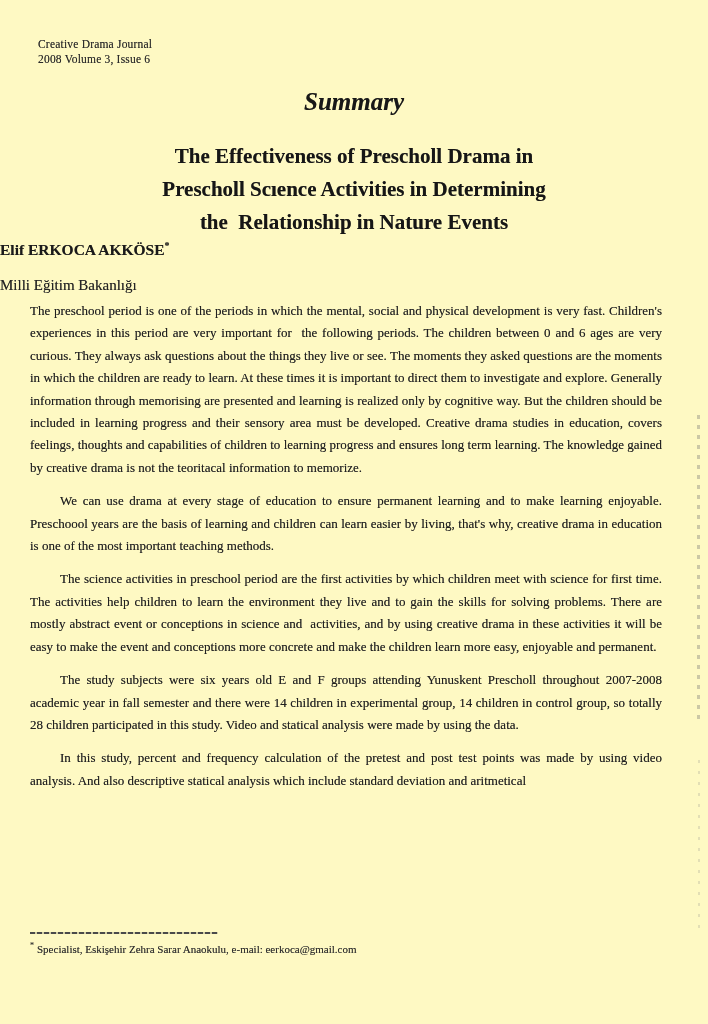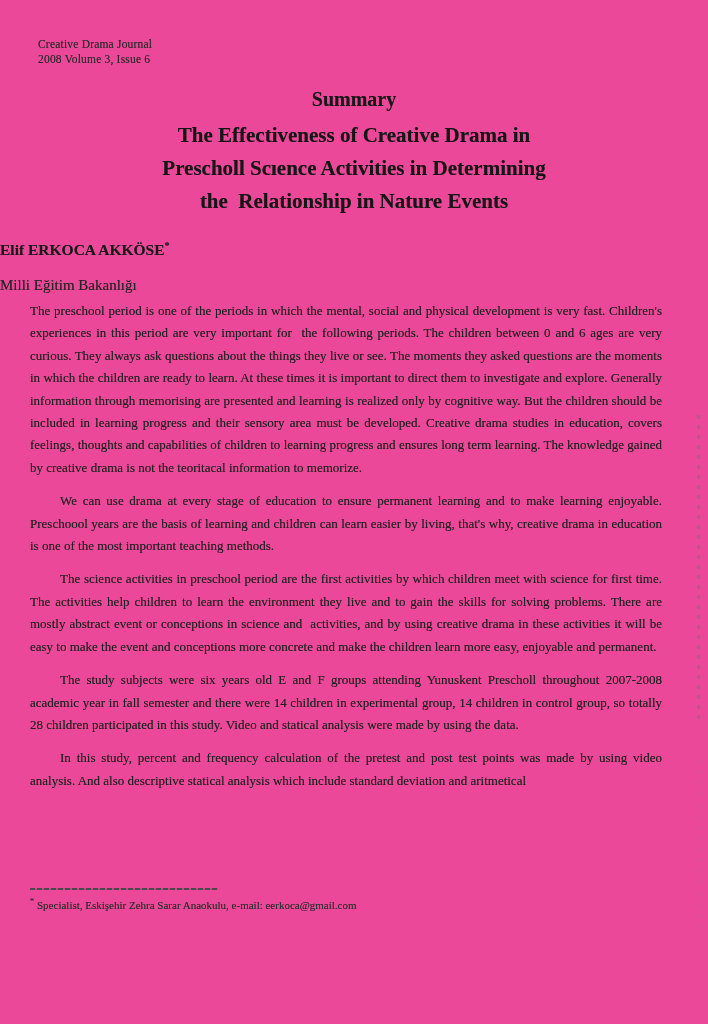--- a/index.html
+++ b/index.html
@@ -1,21 +1,21 @@
 <!DOCTYPE html>
 <html><head>
 <meta charset="utf-8">
 <style>
   html, body { margin: 0; padding: 0; background: #e8e8e8; }
   .page {
     position: relative;
     width: 708px;
     height: 1024px;
     margin: 0 auto;
-    background: #ec4899;
+    background: #fef9c3;
     overflow: hidden;
     font-family: "Liberation Serif", "DejaVu Serif", serif;
     color: #1e1e1e;
   }
   .scan-text { text-shadow: 0 0 0.6px rgba(40,40,40,0.55); }
 
   .journal-header {
     position: absolute;
     left: 38px;
     top: 37px;
@@ -26,23 +26,24 @@
   }
 
   .title-block {
     position: absolute;
     left: 0;
     top: 88px;
     width: 100%;
     text-align: center;
   }
   .summary-heading {
-    font-size: 20px;
+    font-size: 25px;
     font-weight: bold;
-    margin-bottom: 8px;
+    font-style: italic;
+    margin-bottom: 24px;
     color: #181818;
   }
   .article-title-line {
     font-size: 21px;
     font-weight: bold;
     line-height: 33px;
     color: #161616;
     white-space: pre-wrap;
   }
 
@@ -77,21 +78,21 @@
     line-height: 22.4px;
     text-align: justify;
     white-space: pre-wrap;
     color: #212121;
   }
   .body-text p + p { text-indent: 30px; }
 
   .footnote-block {
     position: absolute;
     left: 30px;
-    top: 888px;
+    top: 932px;
     width: 560px;
   }
   .footnote-rule {
     width: 188px;
     height: 2px;
     background: repeating-linear-gradient(90deg, #4a4a4a 0 5px, rgba(74,74,74,0.25) 5px 7px);
     margin-bottom: 5px;
   }
   .footnote-text {
     font-size: 11px;
@@ -122,21 +123,21 @@
 
 <div class="page">
 
   <div class="journal-header scan-text">
     <div>Creative Drama Journal</div>
     <div>2008 Volume 3, Issue 6</div>
   </div>
 
   <div class="title-block">
     <div class="summary-heading scan-text">Summary</div>
-    <div class="article-title-line scan-text">The Effectiveness of Creative Drama in</div>
+    <div class="article-title-line scan-text">The Effectiveness of Prescholl Drama in</div>
     <div class="article-title-line scan-text">Prescholl Scıence Activities in Determining</div>
     <div class="article-title-line scan-text">the  Relationship in Nature Events</div>
   </div>
 
   <div class="author-block">
     <div class="author-name scan-text"><span>Elif ERKOCA AKKÖSE</span><span class="author-note-marker">*</span></div>
     <div class="author-affiliation scan-text">Milli Eğitim Bakanlığı</div>
   </div>
 
   <div class="body-text">

